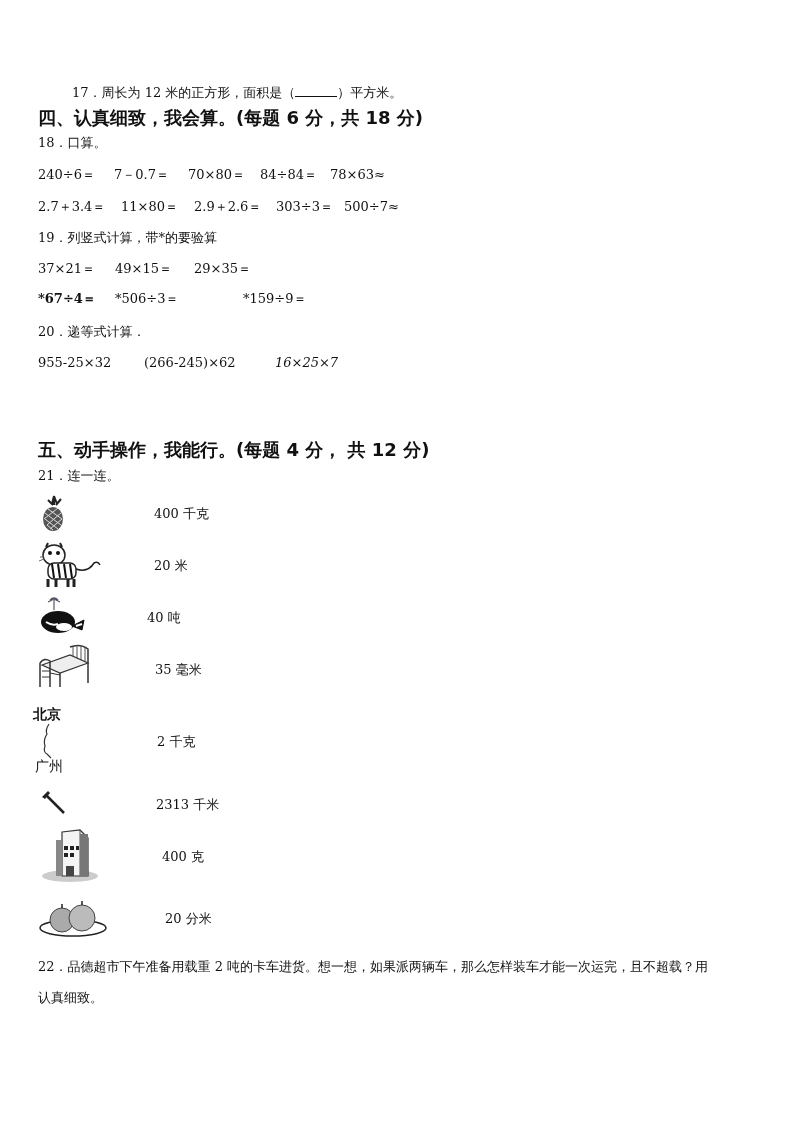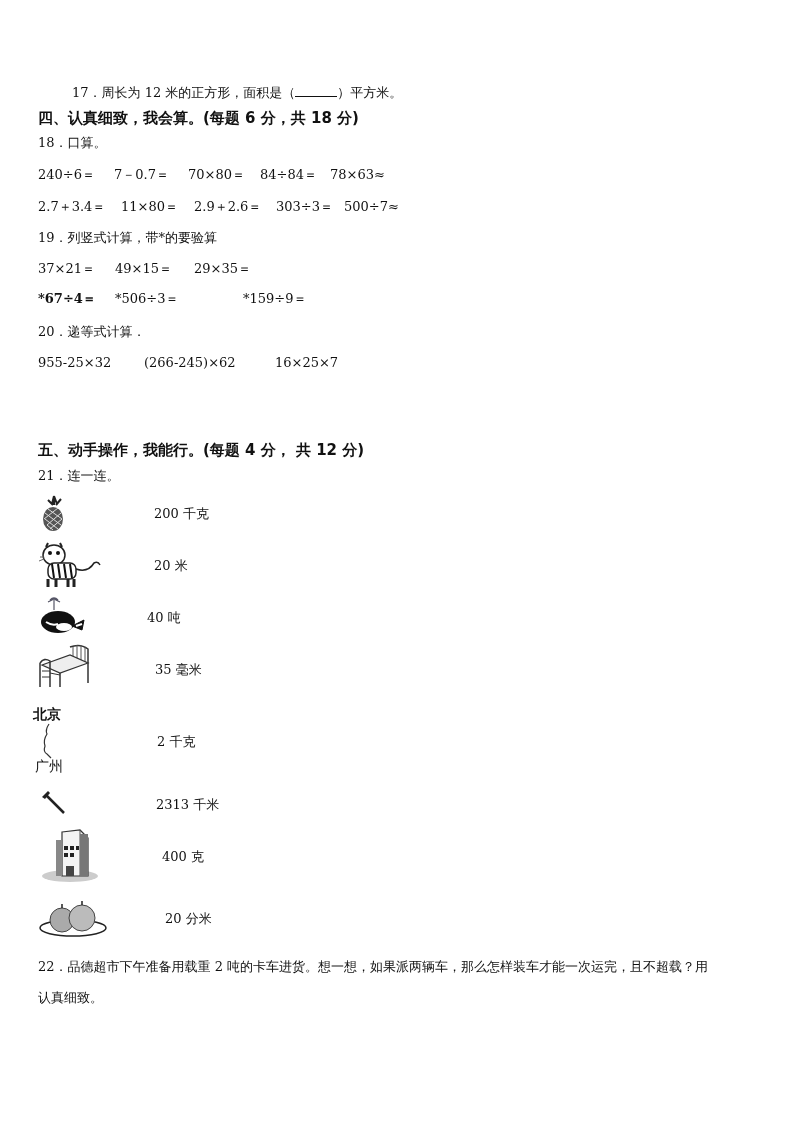--- a/index.html
+++ b/index.html
@@ -1,19 +1,19 @@
 <!DOCTYPE html>
 <html><head>
 <meta charset="utf-8">
 <style>
   html, body { margin: 0; padding: 0; background: #ffffff; }
   body { width: 794px; height: 1123px; position: relative; overflow: hidden;
          font-family: "DejaVu Serif", "Liberation Serif", serif; color: #111; }
   .line { position: absolute; left: 38px; font-size: 13px; line-height: 16px; white-space: nowrap; }
-  .bold { font-weight: bold; font-family: "DejaVu Sans", "Liberation Sans", sans-serif; font-size: 15px; }
+  .bold { font-weight: bold; font-family: "DejaVu Sans", "Liberation Sans", sans-serif; font-size: 18px; }
   .blank { display: inline-block; width: 42px; border-bottom: 1px solid #111; height: 12px; vertical-align: baseline; }
   .row { position: absolute; left: 38px; font-size: 13px; line-height: 16px; white-space: nowrap; }
   .row span { position: absolute; top: 0; }
   .pic { position: absolute; }
   .label { position: absolute; font-size: 13px; line-height: 16px; white-space: nowrap; }
 </style>
 </head>
 <body>
 
 <div class="line" style="top:84px;margin-left:34px;">
@@ -47,34 +47,34 @@
 <div class="row" style="top:291px;">
   <span style="left:0px;font-weight:bold;">*67÷4＝</span>
   <span style="left:77px;">*506÷3＝</span>
   <span style="left:162px;margin-left:43px;">*159÷9＝</span>
 </div>
 
 <div class="line" style="top:324px;">20．递等式计算．</div>
 <div class="row" style="top:355px;">
   <span style="left:0px;">955-25×32</span>
   <span style="left:106px;">(266-245)×62</span>
-  <span style="left:237px;">16×25×7</span>
+  <span style="left:237px;font-style:italic;">16×25×7</span>
 </div>
 
 <div class="line bold" style="top:442px;">五、动手操作，我能行。(每题 4 分， 共 12 分)</div>
 <div class="line" style="top:468px;">21．连一连。</div>
 
 <div class="pic" style="left:38px; top:494px; width:32px; height:38px;">
   <svg width="32" height="38" viewBox="0 0 32 38">
     <path d="M16 2 L14 10 M16 2 L19 10 M10 6 L15 11 M23 5 L18 11 M16 2 L16 11" stroke="#222" stroke-width="2"></path>
     <ellipse cx="15" cy="25" rx="10" ry="12" fill="#555"></ellipse>
     <path d="M7 19 L23 31 M7 25 L20 35 M9 31 L15 36 M10 15 L24 25 M23 19 L9 31 M24 25 L12 35 M20 14 L6 25" stroke="#ddd" stroke-width="1"></path>
   </svg>
 </div>
-<div class="label" style="left:154px; top:506px;">200 千克</div>
+<div class="label" style="left:154px; top:506px;">400 千克</div>
 
 <div class="pic" style="left:38px; top:541px; width:64px; height:48px;">
   <svg width="64" height="48" viewBox="0 0 64 48">
     <ellipse cx="16" cy="14" rx="11" ry="10" fill="#fff" stroke="#222" stroke-width="1.5"></ellipse>
     <circle cx="12" cy="12" r="2" fill="#111"></circle>
       <circle cx="20" cy="12" r="2" fill="#111"></circle>
     <path d="M8 6 L10 2 M24 6 L22 2" stroke="#222" stroke-width="2"></path>
     <rect x="10" y="22" width="28" height="16" rx="6" fill="#fff" stroke="#222" stroke-width="1.5"></rect>
     <path d="M14 23 L16 37 M20 23 L22 37 M26 23 L28 37 M32 23 L34 37" stroke="#111" stroke-width="2"></path>
     <path d="M10 38 L10 46 M18 38 L18 46 M30 38 L30 46 M36 38 L36 46" stroke="#222" stroke-width="3"></path>

